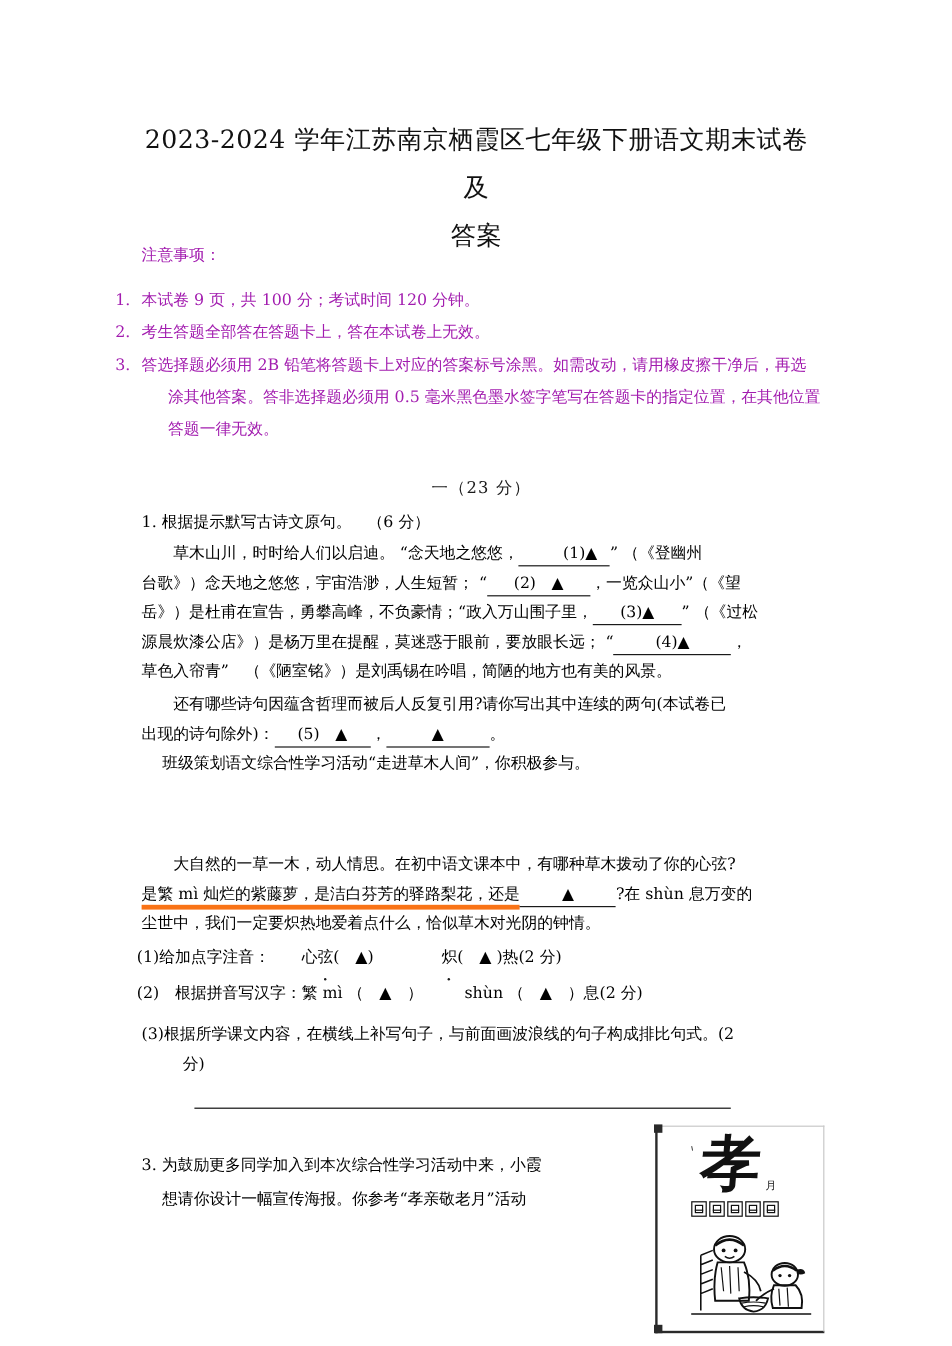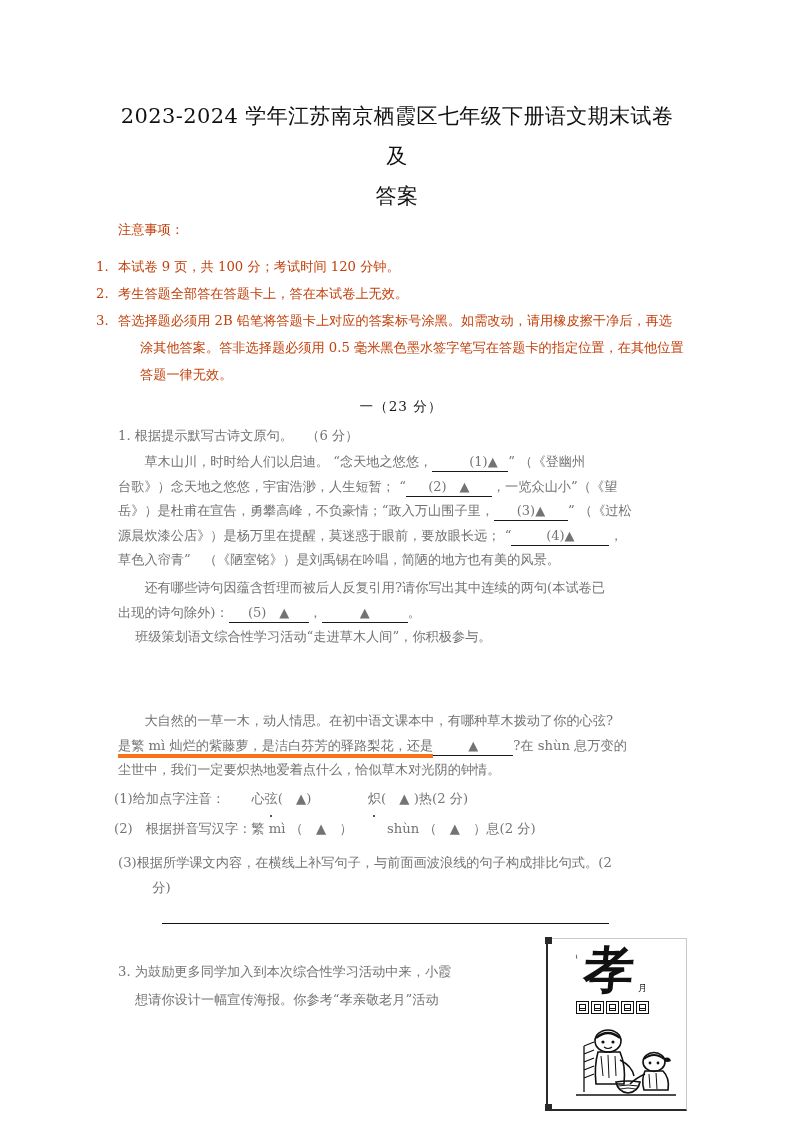--- a/index.html
+++ b/index.html
@@ -37,22 +37,21 @@
   }
 
   
   .notice {
     position: absolute;
     left: 118px;
     top: 200px;
     width: 566px;
     font-size: 13.2px;
     line-height: 27px;
-    color: #c2410c;
-    margin-top: 16px;
+    color: #a21caf;
   }
   .notice-head { margin: 0 0 10px 0; }
   .notice-item {
     margin: 0;
     padding-left: 22px;
     text-indent: -22px;
     line-height: 27px;
   }
   .notice-item .num { display: inline-block; }
 
@@ -65,21 +64,21 @@
     text-align: center;
     font-size: 13.6px;
     letter-spacing: 1px;
   }
 
   
   .block {
     position: absolute;
     font-size: 13.2px;
     line-height: 24.5px;
-    color: #737373;
+    color: #000000;
   }
   .q-head {
     padding-left: 17px;
     text-indent: -17px;
   }
   .indent2 { text-indent: 2em; }
 
   
   .blank {
     display: inline-block;

